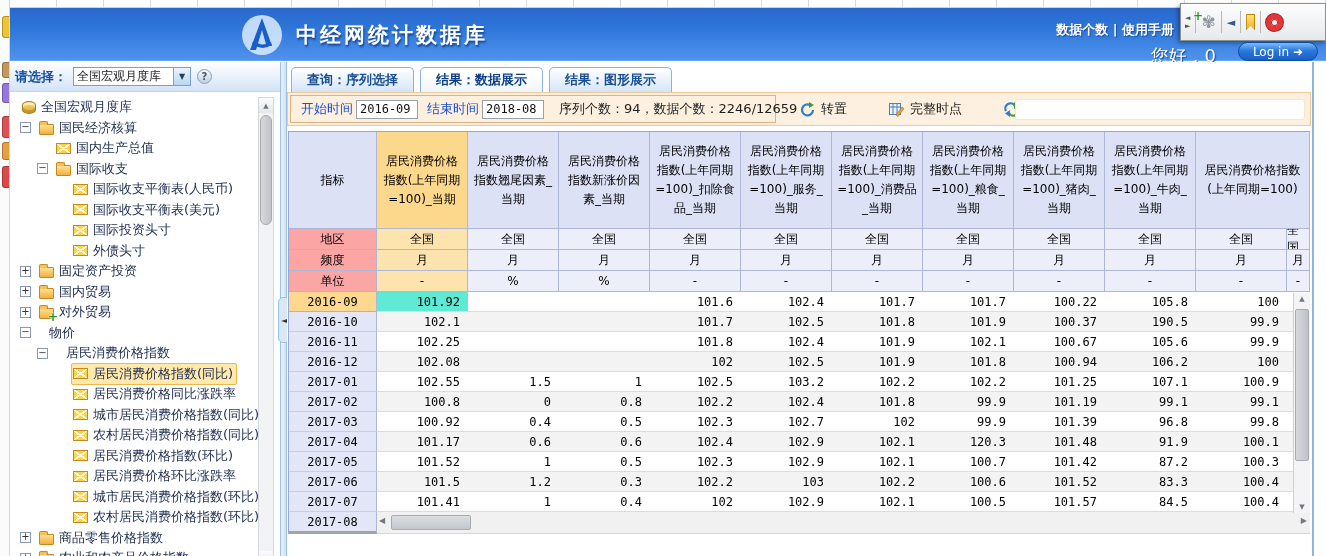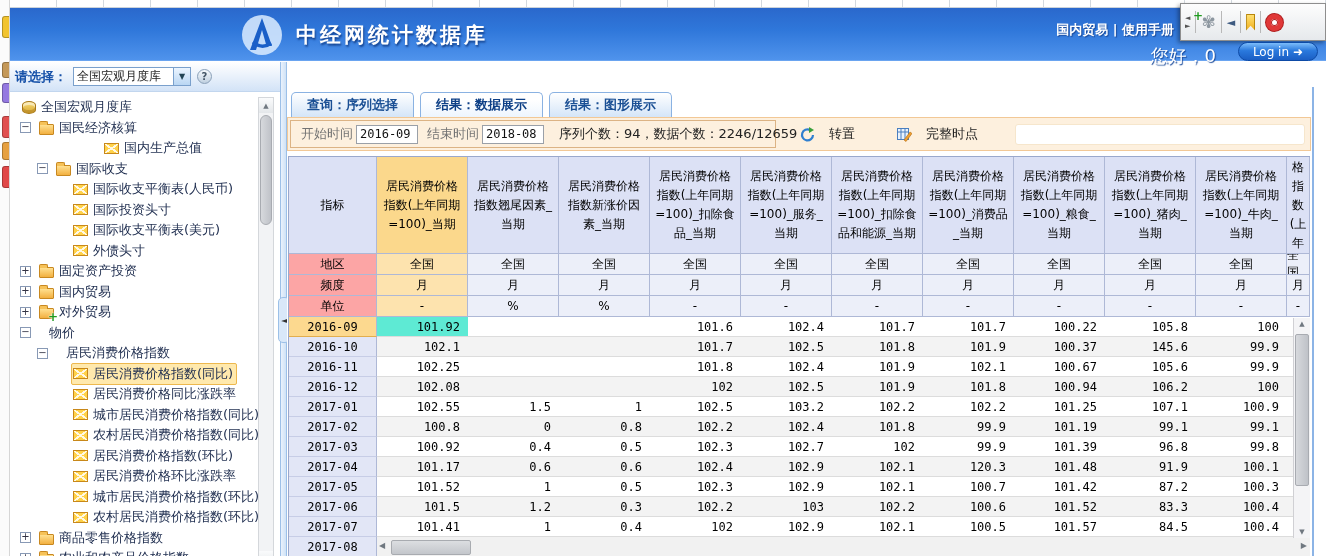--- a/index.html
+++ b/index.html
@@ -93,37 +93,37 @@
               background:linear-gradient(90deg,#d7d9dd,#bfc2c8);border:1px solid #a8abb1;cursor:grab;}
   .splitter{position:absolute;right:0;top:0;width:7px;bottom:0;
             background:linear-gradient(90deg,#eaf2fc,#cfe2f6);
             border-left:1px solid #9cc0e8;border-right:1px solid #9cc0e8;}
   .splitter-handle{position:absolute;top:235px;left:-3px;width:12px;height:46px;background:#d9e8f9;
             border:1px solid #9cc0e8;border-radius:5px;display:flex;align-items:center;
             justify-content:center;font-size:8px;color:#333;cursor:pointer;}
 
   
   #main{position:absolute;left:287px;top:62px;width:1027px;bottom:0;background:#fff;
-        border-right:2px solid #8cb4e6;margin-top:25px;}
+        border-right:2px solid #8cb4e6;}
   .tab-bar{height:30px;padding:5px 0 0 4px;display:flex;gap:6px;}
   .tab{height:25px;padding:0 15px;display:flex;align-items:center;font-size:13px;font-weight:bold;
        color:#1a4f94;background:linear-gradient(#ffffff,#d4e5f8);border:1px solid #8ab2e2;
        border-bottom:none;border-radius:5px 5px 0 0;cursor:pointer;}
   .tab.active{background:linear-gradient(#ffffff 30%,#edf5fe);color:#0d3f86;}
 
   .toolbar{height:34px;background:#fdf0de;border:1px solid #f2c896;display:flex;align-items:center;
            position:relative;margin-right:1px;}
   .date-box{height:28px;margin-left:2px;border:1px solid #dcb384;display:flex;align-items:center;
             padding:0 10px;gap:3px;background:#fdf0de;width:486px;}
-  .tb-label{font-size:13px;color:#737373;white-space:nowrap;}
+  .tb-label{font-size:13px;color:#1d4ed8;white-space:nowrap;}
   .tb-input{width:62px;height:19px;border:1px solid #9aa0a8;font-size:12px;padding:0 3px;
             font-family:"DejaVu Sans Mono",monospace;color:#111;background:#fff;}
   .tb-summary{font-size:13px;color:#222;margin-left:12px;white-space:nowrap;}
   .tool-buttons{display:flex;align-items:center;gap:30px;margin-left:18px;}
-  .tool-btn{display:flex;align-items:center;gap:14px;font-size:13px;color:#222;cursor:pointer;background:none;border:none;}
+  .tool-btn{display:flex;align-items:center;gap:6px;font-size:13px;color:#222;cursor:pointer;background:none;border:none;}
   .white-strip{position:absolute;right:5px;top:6px;width:290px;height:21px;background:#fff;
                border:1px solid #f6e6cc;border-radius:3px;}
 
   
   .table-wrap{position:relative;margin:5px 2px 0 1px;border-top:1px solid #9aa8cc;border-left:1px solid #9aa8cc;}
   .trow{display:flex;}
   .cell{border-right:1px solid #aeb8d6;border-bottom:1px solid #aeb8d6;overflow:hidden;flex:0 0 auto;}
   .c-label{width:88px;}
   .c-data{width:91px;}
   .c-last{flex:1 1 auto;width:auto;min-width:0;}
@@ -181,21 +181,21 @@
       <svg width="46" height="46" viewBox="0 0 46 46">
         <circle cx="23" cy="23" r="20" fill="#dcecff" opacity="0.85"></circle>
         <path d="M23 6 L33 34 L27.5 34 L23 18 L17 38 L11 38 Z" fill="#1a5fc8"></path>
         <path d="M14 30 q9 8 18 1" stroke="#1a5fc8" stroke-width="3.5" fill="none"></path>
       </svg>
     </div>
     <div>
       <div class="app-title">中经网统计数据库</div>
     </div>
   </div>
-  <div class="header-links">国内贸易 | 使用手册</div>
+  <div class="header-links">数据个数 | 使用手册</div>
   <div class="overlay-toolbar">
     <span class="nav-arrows">
         <span>◄</span>
         <span>►</span>
       </span>
     <span class="ovl-sep"></span>
     <span class="flower-icon">✾</span>
     <span class="ovl-sep"></span>
     <span class="back-tri">◄</span>
     <span class="ovl-sep"></span>
@@ -227,21 +227,21 @@
           <span class="tree-label">全国宏观月度库</span>
         </span>
       </div>
       <div class="tree-row" style="padding-left: 10px;">
         <span class="expander">−</span>
         <span class="node">
           <span class="ico ico-folder"></span>
           <span class="tree-label">国民经济核算</span>
         </span>
       </div>
-      <div class="tree-row" style="padding-left: 27px; margin-left: 48px;">
+      <div class="tree-row" style="padding-left: 27px;">
         <span class="exp-spacer"></span>
         <span class="node">
           <span class="ico ico-leaf"></span>
           <span class="tree-label">国内生产总值</span>
         </span>
       </div>
       <div class="tree-row" style="padding-left: 27px;">
         <span class="expander">−</span>
         <span class="node">
           <span class="ico ico-folder"></span>
@@ -252,28 +252,28 @@
         <span class="exp-spacer"></span>
         <span class="node">
           <span class="ico ico-leaf"></span>
           <span class="tree-label">国际收支平衡表(人民币)</span>
         </span>
       </div>
       <div class="tree-row" style="padding-left: 44px;">
         <span class="exp-spacer"></span>
         <span class="node">
           <span class="ico ico-leaf"></span>
+          <span class="tree-label">国际收支平衡表(美元)</span>
+        </span>
+      </div>
+      <div class="tree-row" style="padding-left: 44px;">
+        <span class="exp-spacer"></span>
+        <span class="node">
+          <span class="ico ico-leaf"></span>
           <span class="tree-label">国际投资头寸</span>
-        </span>
-      </div>
-      <div class="tree-row" style="padding-left: 44px;">
-        <span class="exp-spacer"></span>
-        <span class="node">
-          <span class="ico ico-leaf"></span>
-          <span class="tree-label">国际收支平衡表(美元)</span>
         </span>
       </div>
       <div class="tree-row" style="padding-left: 44px;">
         <span class="exp-spacer"></span>
         <span class="node">
           <span class="ico ico-leaf"></span>
           <span class="tree-label">外债头寸</span>
         </span>
       </div>
       <div class="tree-row" style="padding-left: 10px;">
@@ -438,21 +438,20 @@
 
   <div class="table-wrap">
     <div id="tbl-rows">
         <div class="trow">
           <div class="cell c-label hcell">指标</div>
           <div class="cell hcell c-data sel">居民消费价格指数(上年同期=100)_当期</div>
           <div class="cell hcell c-data">居民消费价格指数翘尾因素_当期</div>
           <div class="cell hcell c-data">居民消费价格指数新涨价因素_当期</div>
           <div class="cell hcell c-data">居民消费价格指数(上年同期=100)_扣除食品_当期</div>
           <div class="cell hcell c-data">居民消费价格指数(上年同期=100)_服务_当期</div>
-          <div class="cell hcell c-data">居民消费价格指数(上年同期=100)_扣除食品和能源_当期</div>
           <div class="cell hcell c-data">居民消费价格指数(上年同期=100)_消费品_当期</div>
           <div class="cell hcell c-data">居民消费价格指数(上年同期=100)_粮食_当期</div>
           <div class="cell hcell c-data">居民消费价格指数(上年同期=100)_猪肉_当期</div>
           <div class="cell hcell c-data">居民消费价格指数(上年同期=100)_牛肉_当期</div>
           <div class="cell hcell c-last">居民消费价格指数(上年同期=100)</div>
         </div>
         <div class="trow">
           <div class="cell c-label mcell mlabel">地区</div>
           <div class="cell mcell mval c-data sel">全国</div>
           <div class="cell mcell mval c-data">全国</div>
@@ -511,21 +510,21 @@
         <div class="trow alt">
           <div class="cell c-label dcell ddate">2016-10</div>
           <div class="cell dcell dval c-data">102.1</div>
           <div class="cell dcell dval c-data"></div>
           <div class="cell dcell dval c-data"></div>
           <div class="cell dcell dval c-data">101.7</div>
           <div class="cell dcell dval c-data">102.5</div>
           <div class="cell dcell dval c-data">101.8</div>
           <div class="cell dcell dval c-data">101.9</div>
           <div class="cell dcell dval c-data">100.37</div>
-          <div class="cell dcell dval c-data">145.6</div>
+          <div class="cell dcell dval c-data">190.5</div>
           <div class="cell dcell dval c-data">99.9</div>
           <div class="cell dcell dval c-last"></div>
         </div>
         <div class="trow">
           <div class="cell c-label dcell ddate">2016-11</div>
           <div class="cell dcell dval c-data">102.25</div>
           <div class="cell dcell dval c-data"></div>
           <div class="cell dcell dval c-data"></div>
           <div class="cell dcell dval c-data">101.8</div>
           <div class="cell dcell dval c-data">102.4</div>

